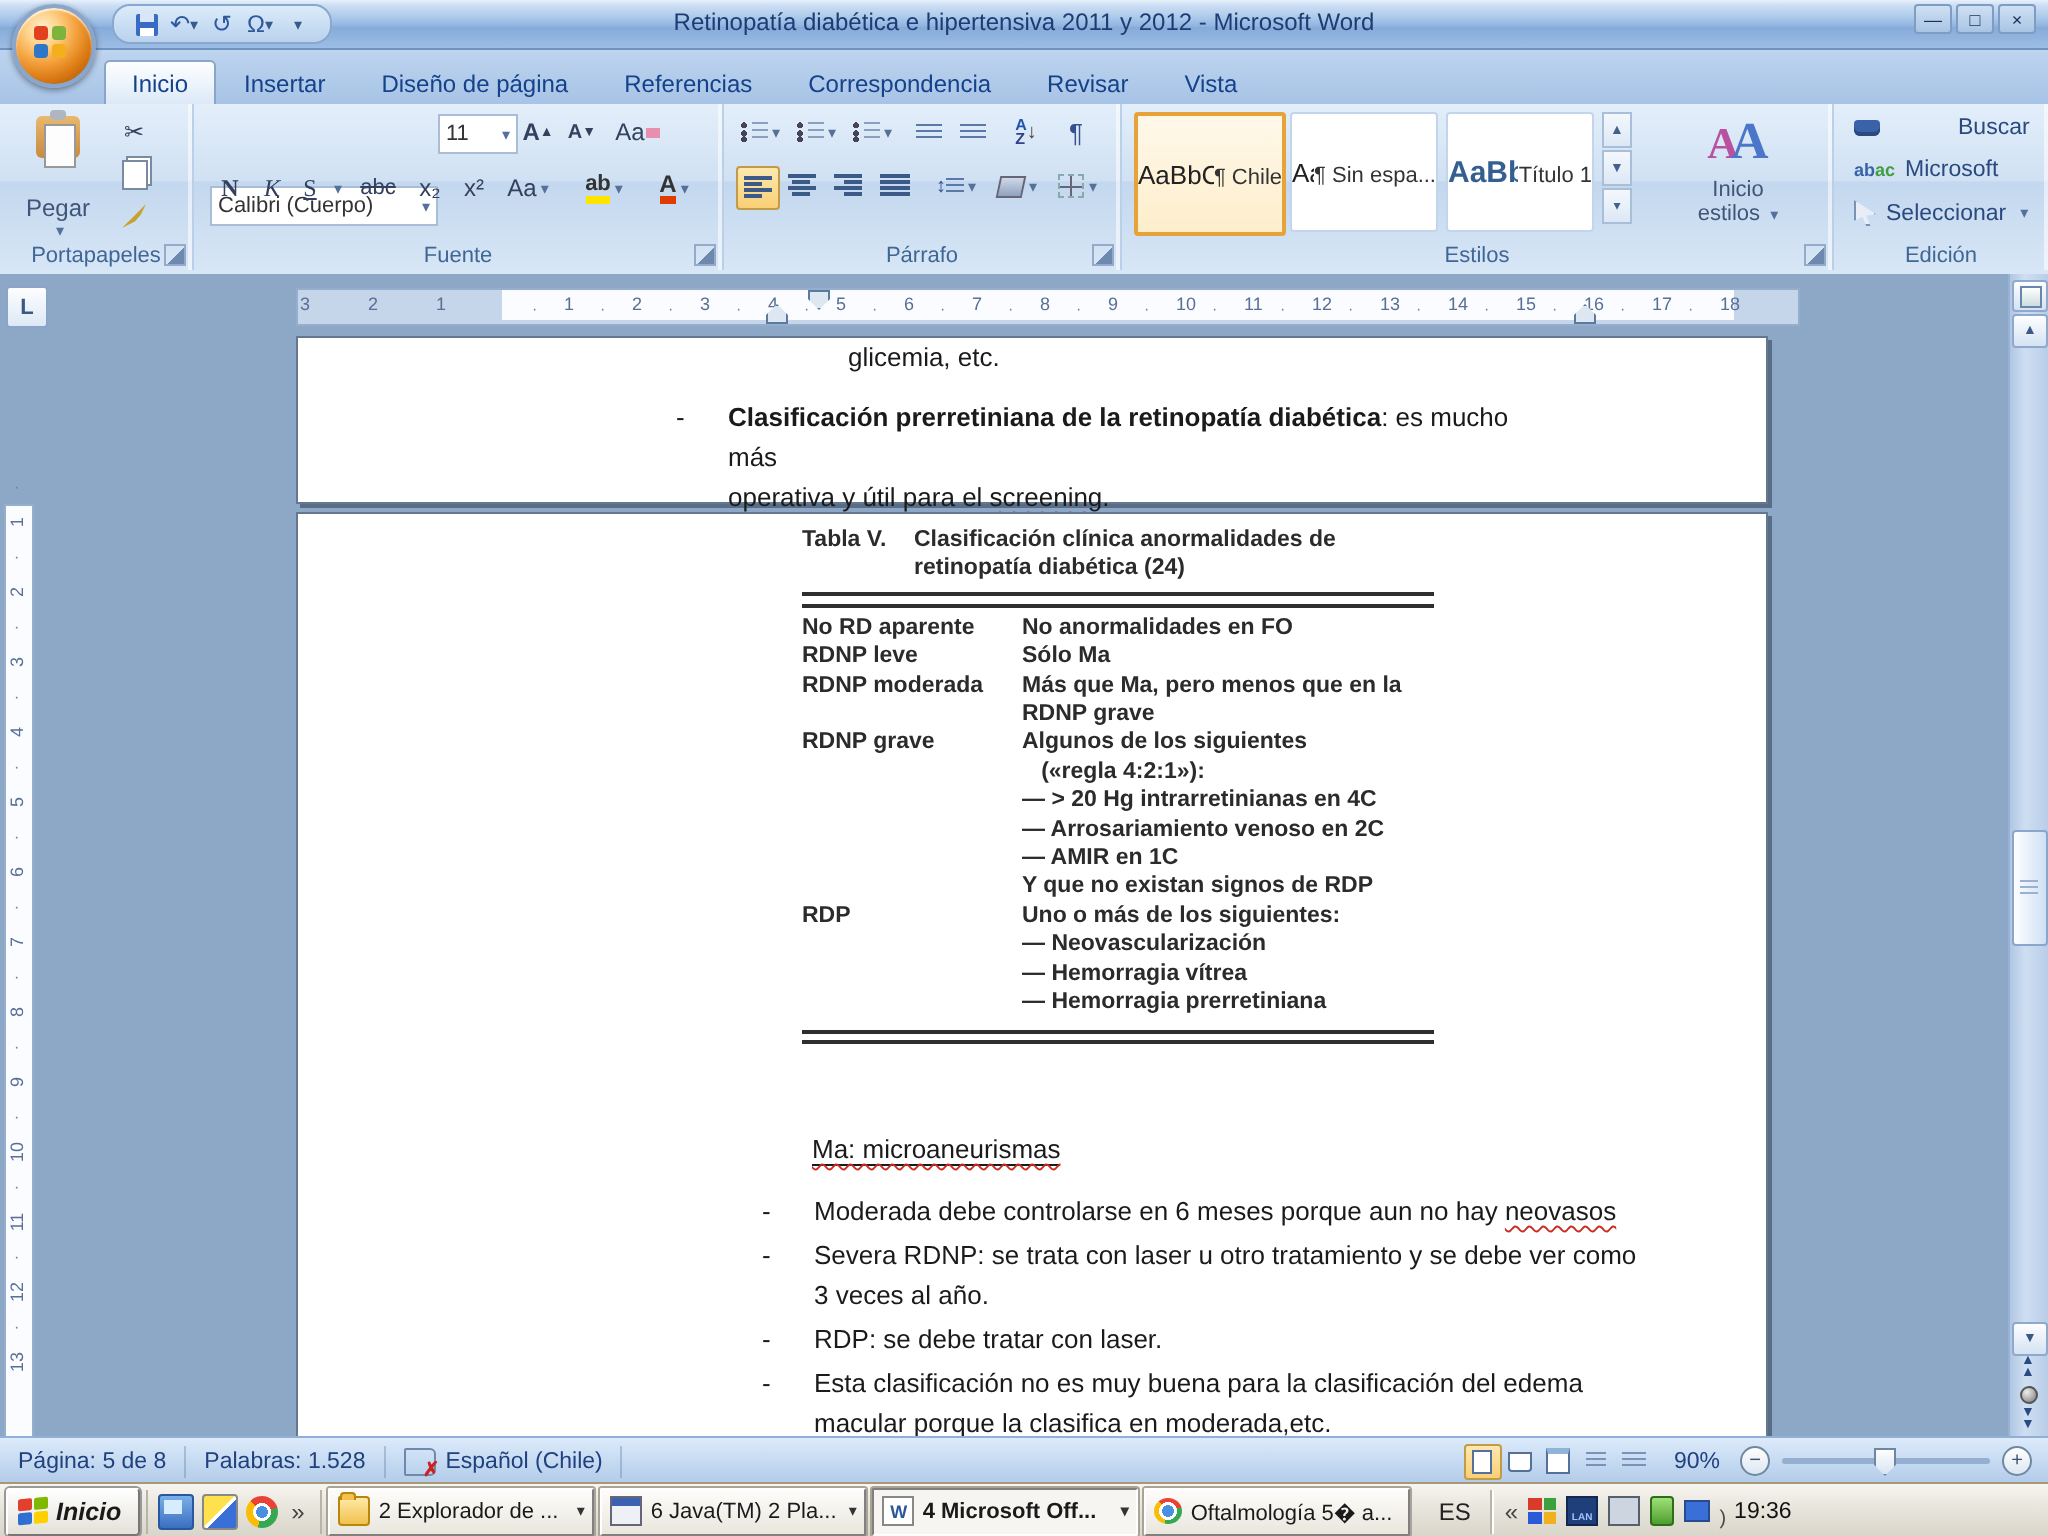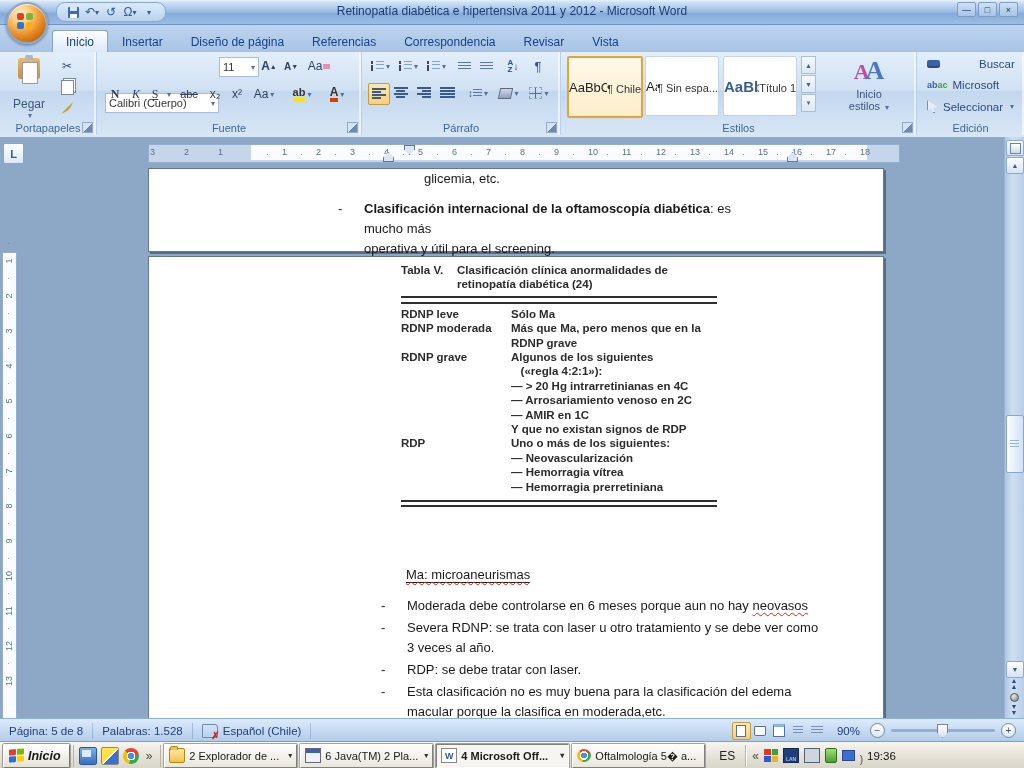--- a/index.html
+++ b/index.html
@@ -524,35 +524,41 @@
         <span class="vdot" style="top: 371px;">·</span>
         <span class="vnum" style="top: 423px;">13</span>
         <span class="vdot" style="top: 406px;">·</span>
       </div>
 
     <div class="page page1">
       <div class="doctext abs" style="left:275px;top:0px;">glicemia, etc.</div>
       <div class="doctext abs dpara" style="left:189px;top:30px;width:430px;">
         <span class="dmark">-</span>
         <div>
-          <span style="font-weight:bold;">Clasificación internacional de la oftamoscopía diabética</span><span>:  es mucho más</span><br>
+          <span style="font-weight:bold;">Clasificación prerretiniana de la retinopatía diabética</span><span>:  es mucho más</span><br>
           <span>operativa y útil para el </span><span class="sp">screening</span><span>.</span>
         </div>
       </div>
     </div>
 
     <div class="page page2">
       <div class="stable">
         <div class="t-title">
           <span class="t-tlabel">Tabla V.</span>
           <span><span>Clasificación clínica anormalidades de</span><br><span>retinopatía diabética (24)</span></span>
         </div>
         <div class="trule"></div>
         <div class="trule"></div>
         <div>
+            <div class="trow">
+              <div class="tcol1">No RD aparente</div>
+              <div class="tcol2">
+                <div class="tline">No anormalidades en FO</div>
+              </div>
+            </div>
             <div class="trow">
               <div class="tcol1">RDNP leve</div>
               <div class="tcol2">
                 <div class="tline">Sólo Ma</div>
               </div>
             </div>
             <div class="trow">
               <div class="tcol1">RDNP moderada</div>
               <div class="tcol2">
                 <div class="tline">Más que Ma, pero menos que en la</div>

